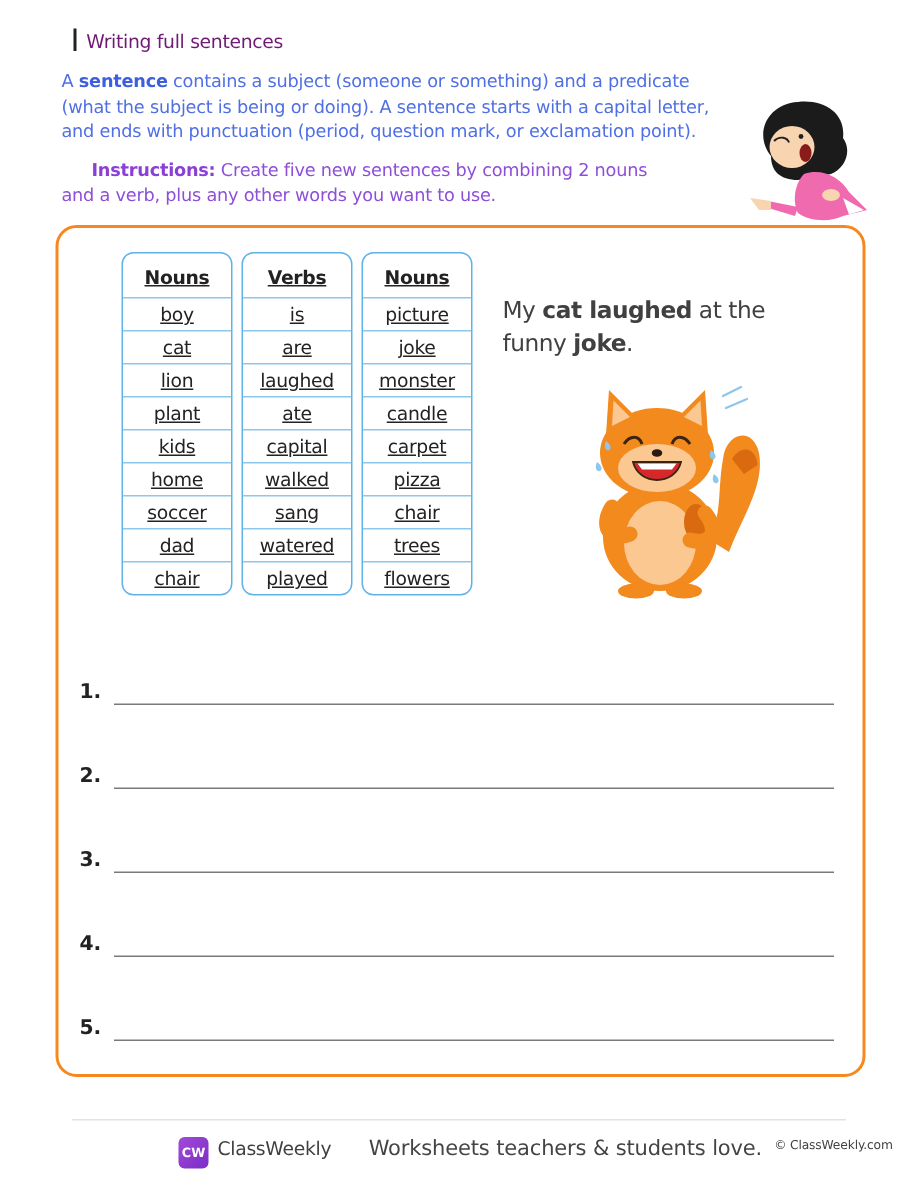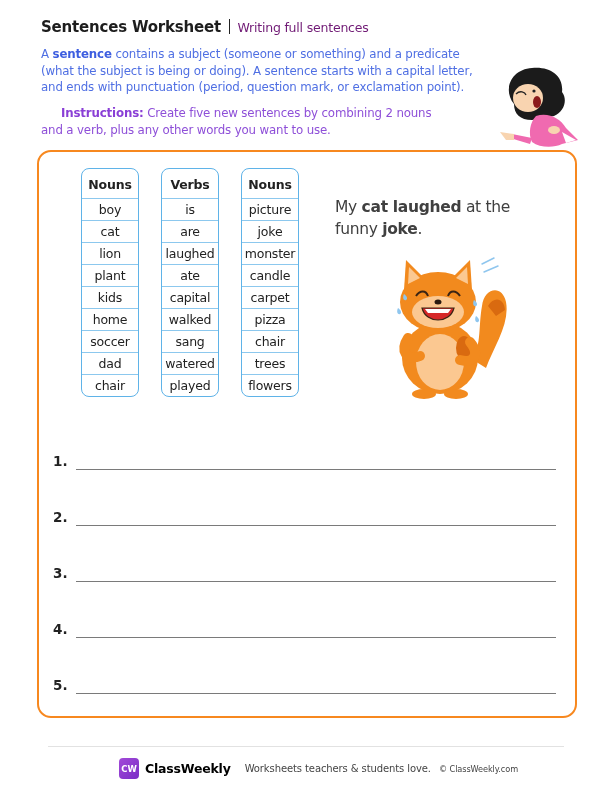--- a/index.html
+++ b/index.html
@@ -13,45 +13,44 @@
 
   .intro { position: absolute; left: 41px; top: 46px; width: 450px; font-size: 11.8px; line-height: 16.5px; color: #4f6fe3; letter-spacing: -0.15px; }
   .intro b { font-weight: bold; color: #3d5ee0; }
   .instructions { position: absolute; left: 41px; top: 105px; width: 400px; font-size: 11.8px; line-height: 16.5px; color: #8e4fd8; letter-spacing: -0.15px; }
   .instructions b { font-weight: bold; color: #8a3fd6; margin-left: 20px; }
 
   .girl { position: absolute; left: 492px; top: 64px; width: 92px; height: 86px; }
 
   .main-box { position: absolute; left: 37px; top: 150px; width: 540px; height: 568px; border: 2.5px solid #f7881f; border-radius: 14px; }
 
-  .word-col { position: absolute; top: 168px; width: 58px; border: 1.5px solid #5fb3e8; border-radius: 8px; overflow: hidden; background: #fff; }
+  .word-col { position: absolute; top: 168px; width: 74px; border: 1.5px solid #5fb3e8; border-radius: 8px; overflow: hidden; background: #fff; text-decoration: underline; }
   .word-col .cell { height: 22px; line-height: 21px; text-align: center; font-size: 12.5px; color: #222; border-top: 1px solid #8cc8ee; letter-spacing: -0.2px; }
   .word-col .cell.head { border-top: none; font-weight: bold; font-size: 12.5px; height: 29px; line-height: 32px; }
 
   .example { position: absolute; left: 335px; top: 196px; width: 200px; font-size: 15.5px; line-height: 22px; color: #404040; letter-spacing: -0.3px; }
   .example b { font-weight: bold; }
 
   .cat { position: absolute; left: 378px; top: 250px; width: 130px; height: 150px; }
 
   .line-row { position: absolute; left: 53px; width: 503px; height: 20px; }
   .line-row .num { position: absolute; left: 0; bottom: 1px; font-size: 13.5px; font-weight: 600; color: #222; }
   .line-row .rule { position: absolute; left: 23px; right: 0; bottom: 0; height: 1.3px; background: #7a7a7a; }
 
   .footer-rule { position: absolute; left: 48px; top: 746px; width: 516px; height: 1px; background: #e2e2e2; }
-  .footer { position: absolute; left: 119px; top: 758px; display: flex; align-items: center; white-space: nowrap; }
+  .footer { position: absolute; left: 119px; top: 758px; display: flex; white-space: nowrap; }
   .cw-logo { width: 20px; height: 21px; border-radius: 4px; background: linear-gradient(135deg, #a24ad8, #7a2dc6); color: #fff; font-size: 8.5px; font-weight: bold; display: flex; align-items: center; justify-content: center; }
-  .brand { font-size: 12.5px; font-weight: bold; color: #000000; margin-left: 6px; letter-spacing: -0.2px; }
-  .tagline { font-size: 10px; color: #444; margin-left: 14px; letter-spacing: -0.1px; }
+  .brand { font-size: 12.5px; font-weight: normal; color: #404040; margin-left: 6px; letter-spacing: -0.2px; }
+  .tagline { font-size: 14px; color: #444; margin-left: 25px; letter-spacing: -0.1px; }
   .copyright { font-size: 8.2px; color: #444; margin-left: 8px; letter-spacing: -0.1px; }
 </style>
 </head>
 <body>
 
 <div class="header">
-  <span class="title">Sentences Worksheet</span>
   <span class="sep"></span>
   <span class="subtitle">Writing full sentences</span>
 </div>
 
 <p class="intro"><span>A </span><b>sentence</b><span> contains a subject (someone or something) and a predicate (what the subject is being or doing). A sentence starts with a capital letter, and ends with punctuation (period, question mark, or exclamation point).</span></p>
 
 <p class="instructions"><b>Instructions:</b><span> Create five new sentences by combining 2 nouns and a verb, plus any other words you want to use.</span></p>
 
 <svg class="girl" viewBox="0 0 92 86">
 

